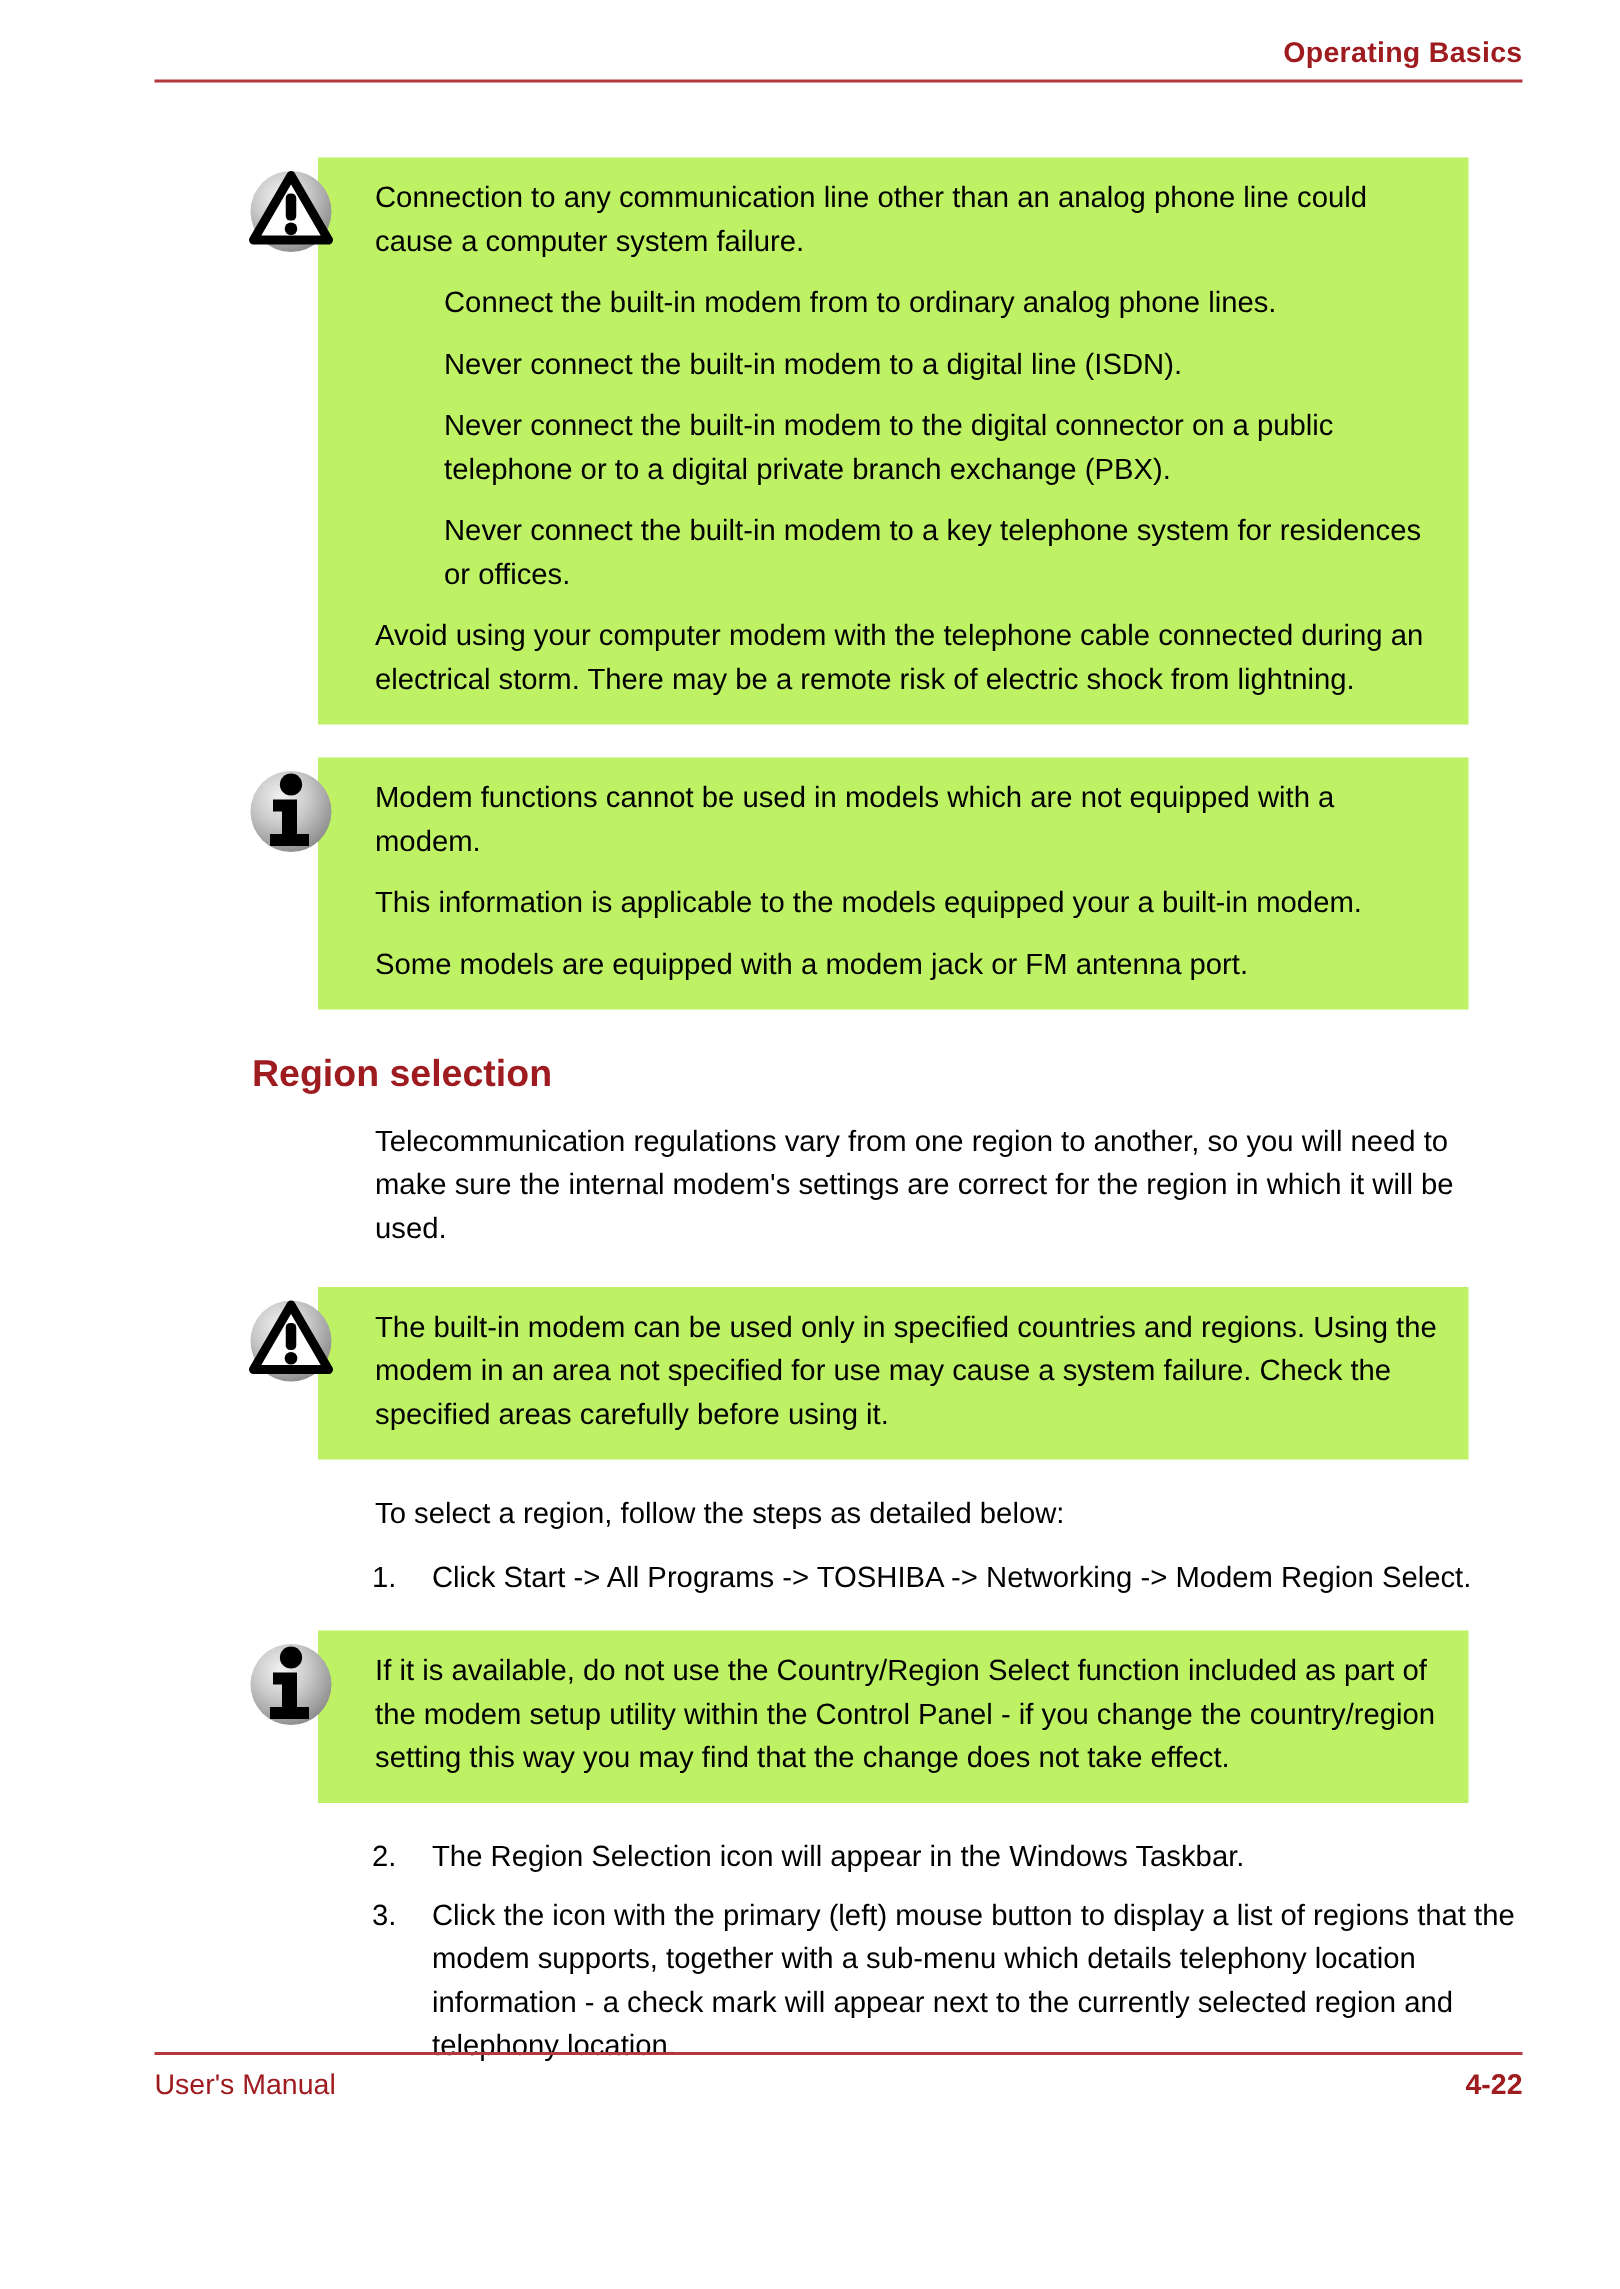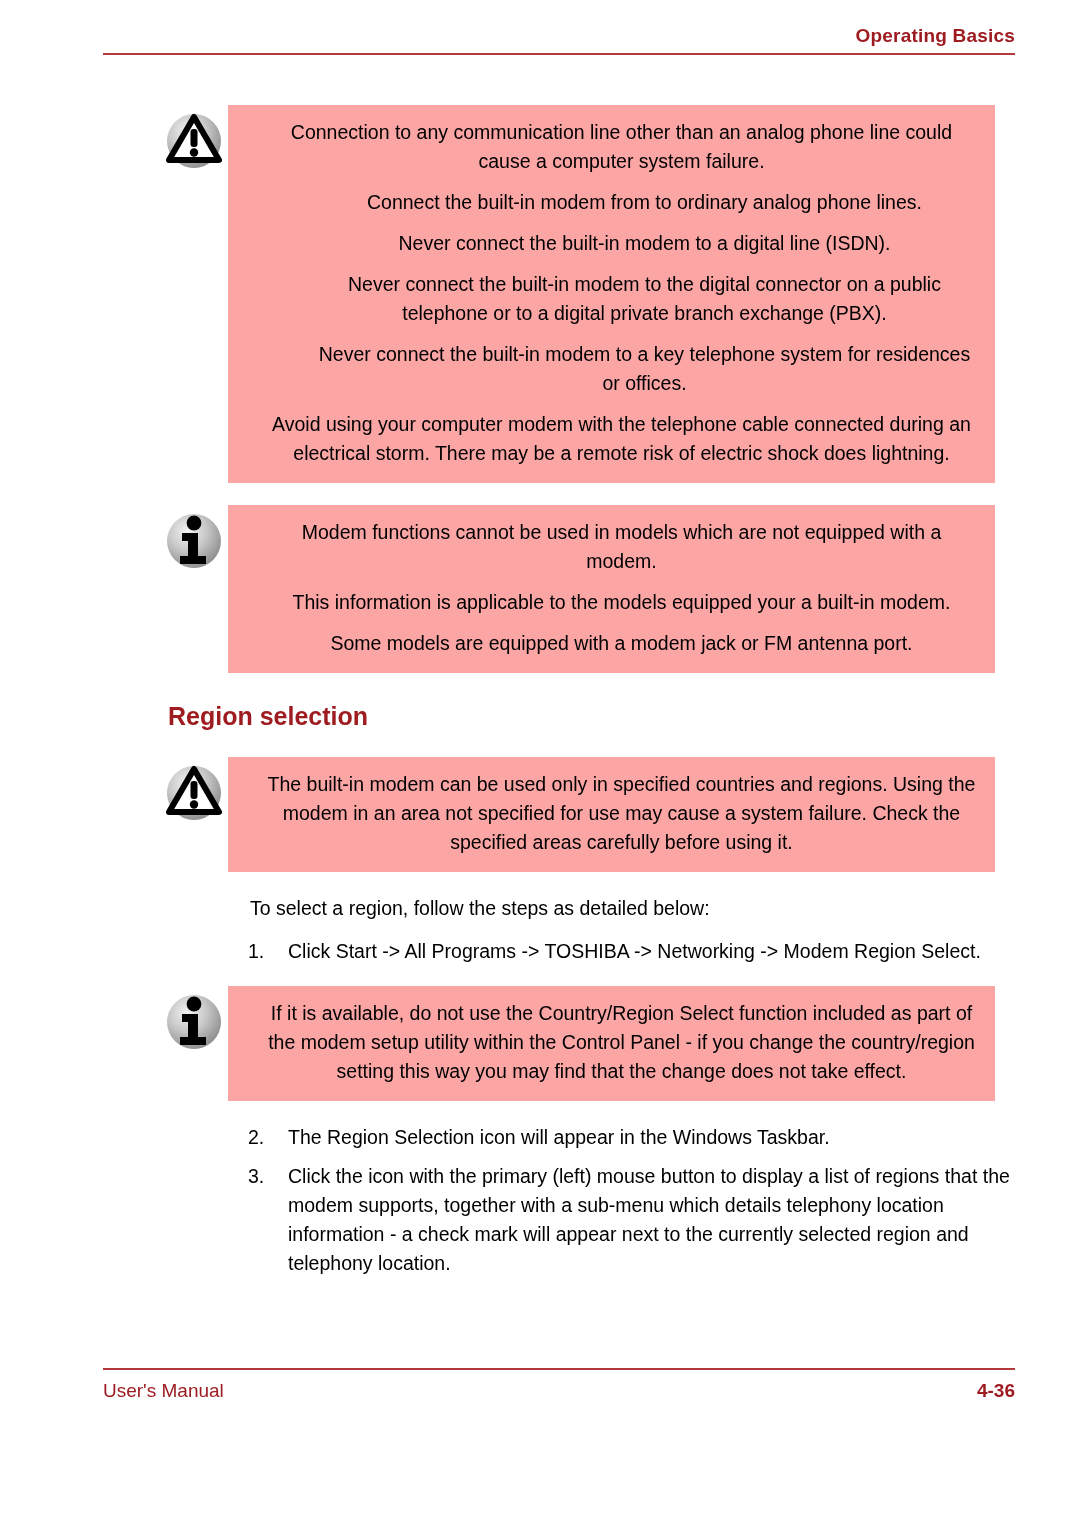--- a/index.html
+++ b/index.html
@@ -63,26 +63,25 @@
     margin-bottom: 22px;
   }
   .notebox-icon {
     position: absolute;
     left: 0;
     top: 4px;
     width: 68px;
     height: 68px;
   }
   .notebox-body {
-    margin-left: 68px;
-    background: #fca5a5;
+    margin-left: 52px;
+    background: #bef264;
     padding: 13px 18px 15px 38px;
     box-sizing: border-box;
     width: 767px;
-    text-align: center;
   }
   .notebox-body p {
     margin: 0 0 12px 0;
     font-size: 19.5px;
     line-height: 29px;
   }
   .notebox-body p:last-child { margin-bottom: 0; }
   .notebox-body p.sub {
     margin-left: 46px;
   }
@@ -183,21 +182,21 @@
           <rect x="30.5" y="20" width="7" height="18" rx="3" fill="#000000"></rect>
           <circle cx="34" cy="43.5" r="4.2" fill="#000000"></circle>
         </svg>
       </div>
       <div class="notebox-body">
         <p>Connection to any communication line other than an analog phone line could cause a computer system failure.</p>
         <p class="sub">Connect the built-in modem from to ordinary analog phone lines.</p>
         <p class="sub">Never connect the built-in modem to a digital line (ISDN).</p>
         <p class="sub">Never connect the built-in modem to the digital connector on a public telephone or to a digital private branch exchange (PBX).</p>
         <p class="sub">Never connect the built-in modem to a key telephone system for residences or offices.</p>
-        <p>Avoid using your computer modem with the telephone cable connected during an electrical storm. There may be a remote risk of electric shock does lightning.</p>
+        <p>Avoid using your computer modem with the telephone cable connected during an electrical storm. There may be a remote risk of electric shock from lightning.</p>
       </div>
     </div>
 
     <div class="notebox">
       <div class="notebox-icon">
         <svg class="icon-svg" viewBox="0 0 68 68" xmlns="http://www.w3.org/2000/svg">
           <defs>
             <radialGradient id="sphere2" cx="38%" cy="32%" r="72%">
               <stop offset="0%" stop-color="#f2f2f2"></stop>
               <stop offset="48%" stop-color="#c9c9c9"></stop>
@@ -211,20 +210,21 @@
       </div>
       <div class="notebox-body">
         <p>Modem functions cannot be used in models which are not equipped with a modem.</p>
         <p>This information is applicable to the models equipped your a built-in modem.</p>
         <p>Some models are equipped with a modem jack or FM antenna port.</p>
       </div>
     </div>
 
     <div class="section-heading">Region selection</div>
 
+    <div class="body-para">Telecommunication regulations vary from one region to another, so you will need to make sure the internal modem's settings are correct for the region in which it will be used.</div>
 
     <div class="spacer-sm"></div>
 
     <div class="notebox">
       <div class="notebox-icon">
         <svg class="icon-svg" viewBox="0 0 68 68" xmlns="http://www.w3.org/2000/svg">
           <defs>
             <radialGradient id="sphere3" cx="38%" cy="32%" r="72%">
               <stop offset="0%" stop-color="#f2f2f2"></stop>
               <stop offset="48%" stop-color="#c9c9c9"></stop>
@@ -280,17 +280,17 @@
       <span class="step-num">3.</span>
       <span>Click the icon with the primary (left) mouse button to display a list of regions that the modem supports, together with a sub-menu which details telephony location information - a check mark will appear next to the currently selected region and telephony location.</span>
     </div>
 
   </div>
 
   <div class="footer">
     <div class="footer-rule"></div>
     <div class="footer-row">
       <span class="footer-left">User's Manual</span>
-      <span class="footer-right">4-36</span>
+      <span class="footer-right">4-22</span>
     </div>
   </div>
 
 </div>
 
 </body></html>

